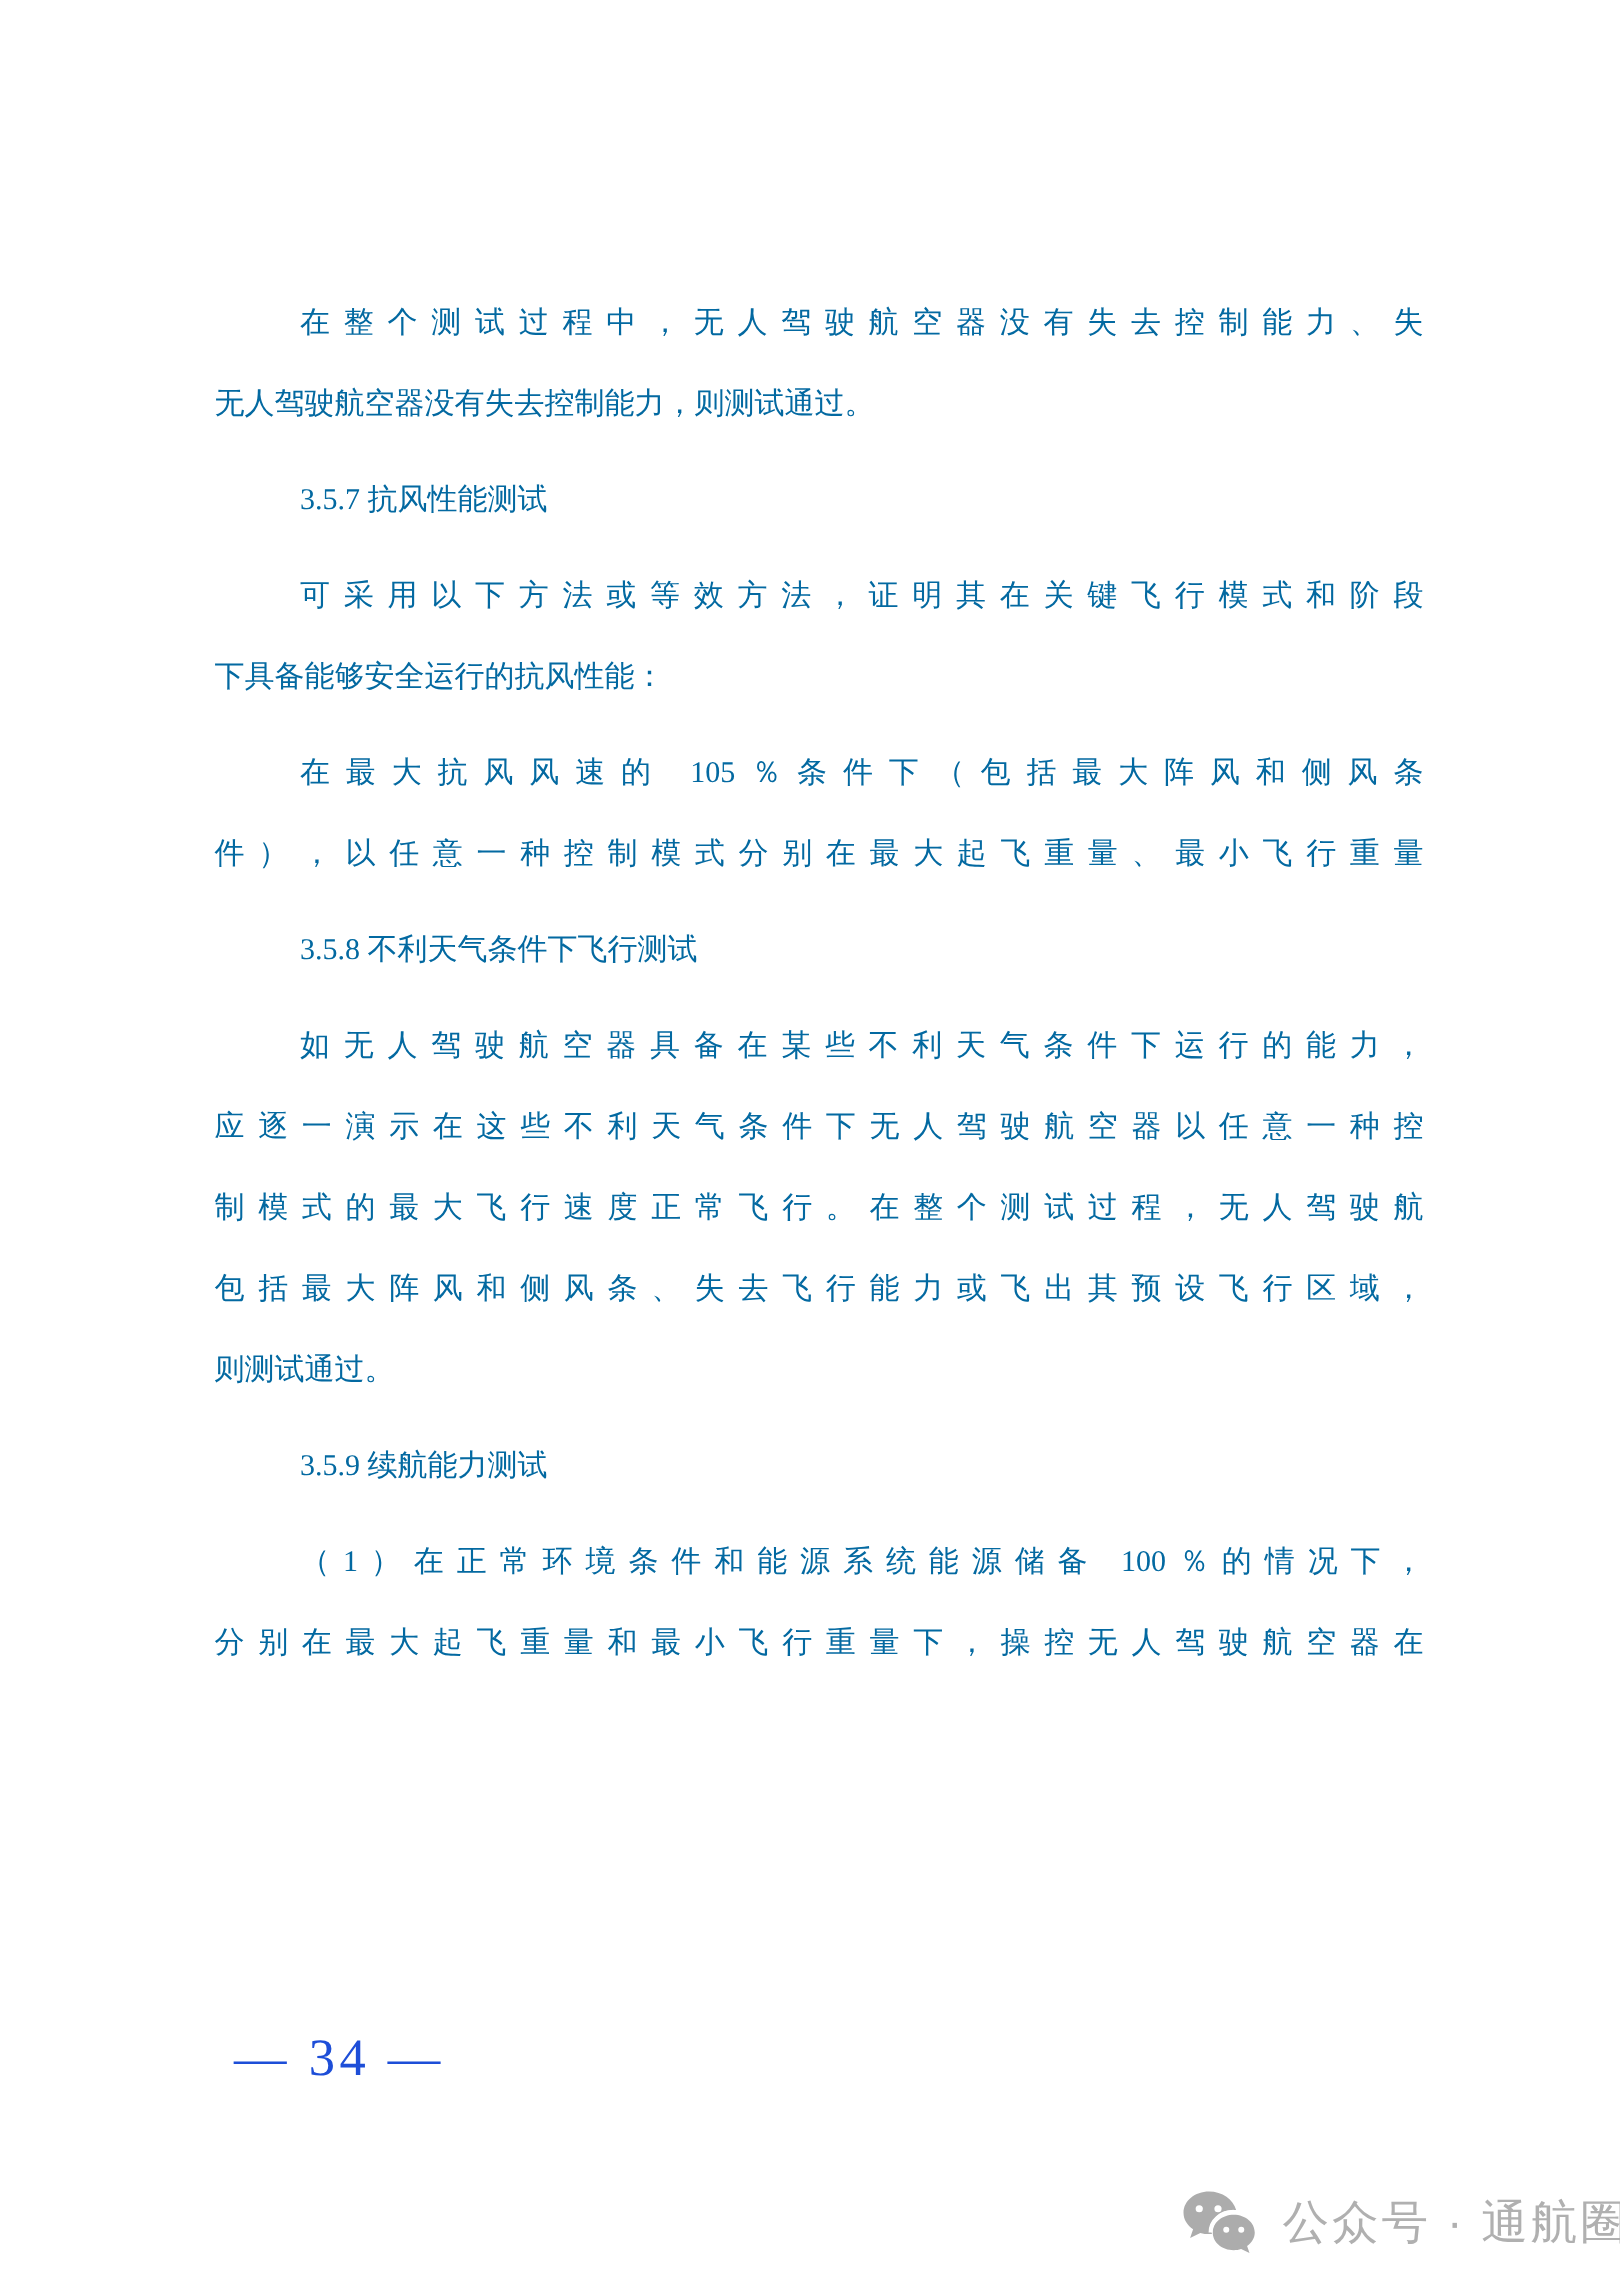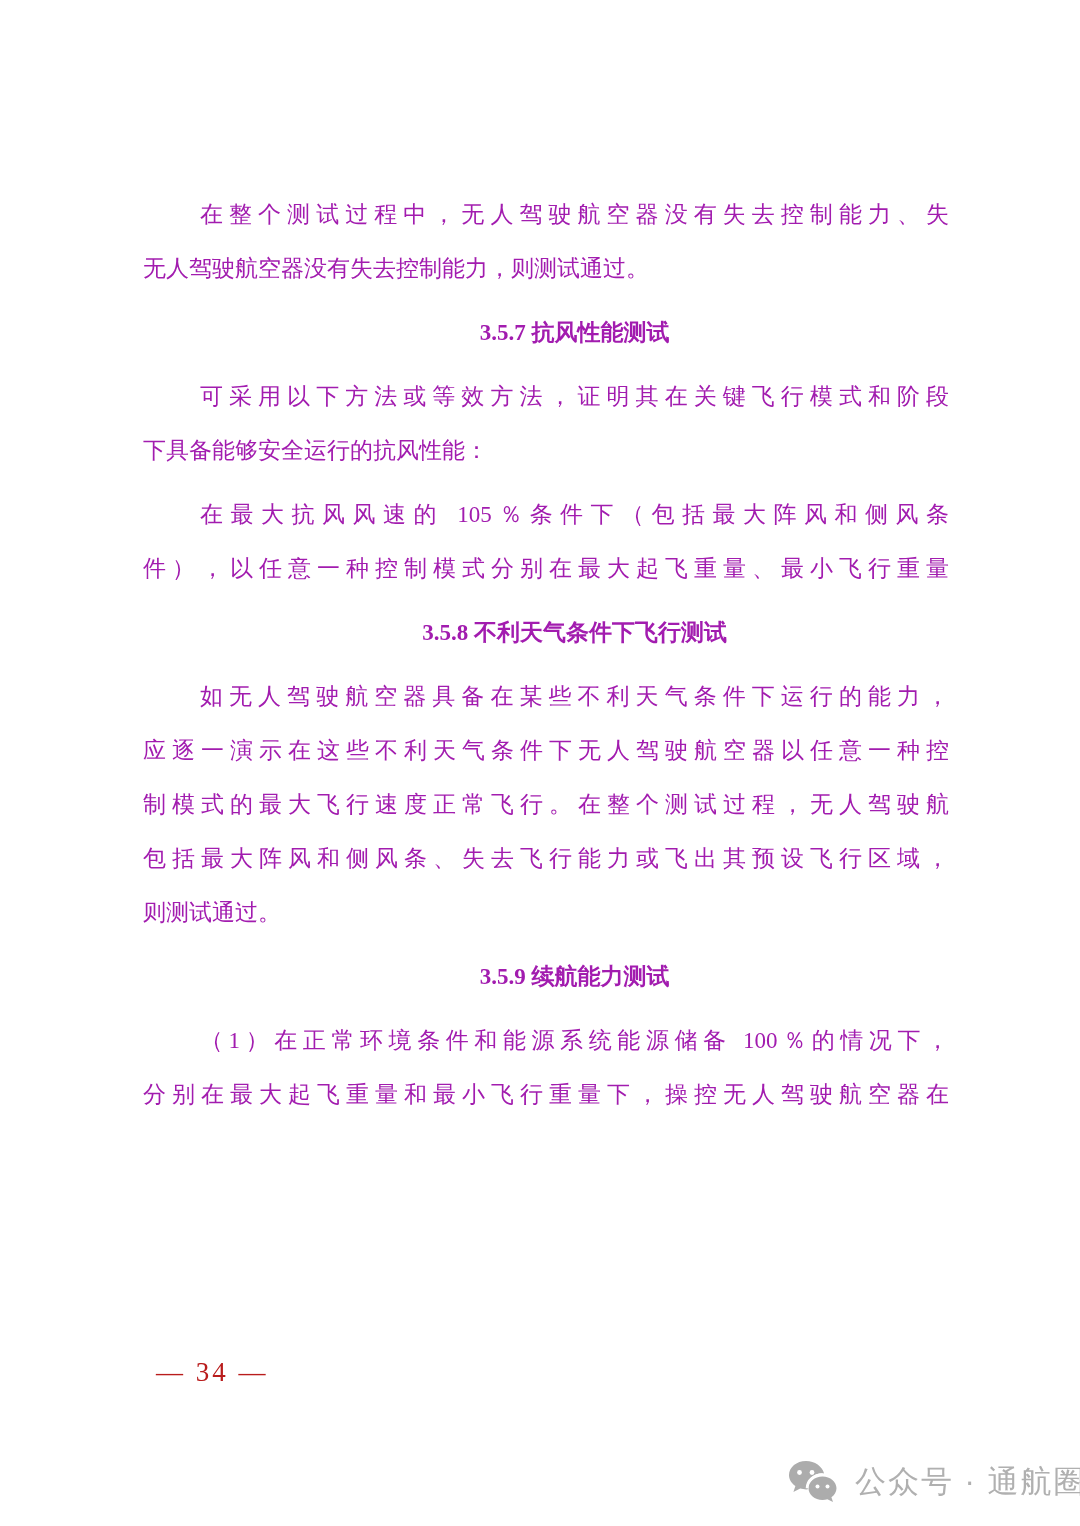--- a/index.html
+++ b/index.html
@@ -23,46 +23,45 @@
   .content {
     position: absolute;
     left: 143px;
     top: 188px;
     width: 806px;
   }
   .block + .block {
     margin-top: 10px;
   }
   .line {
-    font-size: 23px;
+    font-size: 20px;
     line-height: 54px;
     height: 54px;
-    color: #a21caf;
+    color: #0369a1;
     letter-spacing: 0;
     white-space: nowrap;
   }
   .line.justify {
     white-space: normal;
     text-align: justify;
     text-align-last: justify;
   }
   .line.indent {
     text-indent: 57px;
   }
   .block.heading .line {
-    font-weight: 700;
-    text-align: center;
+    font-weight: 400;
   }
   .page-number {
     position: absolute;
     left: 156px;
     top: 1352px;
-    font-size: 27px;
+    font-size: 35px;
     line-height: 40px;
-    color: #b91c1c;
+    color: #1d4ed8;
     letter-spacing: 3px;
   }
   .footer {
     position: absolute;
     left: 786px;
     top: 1458px;
     height: 48px;
     display: flex;
     align-items: center;
     gap: 13px;

